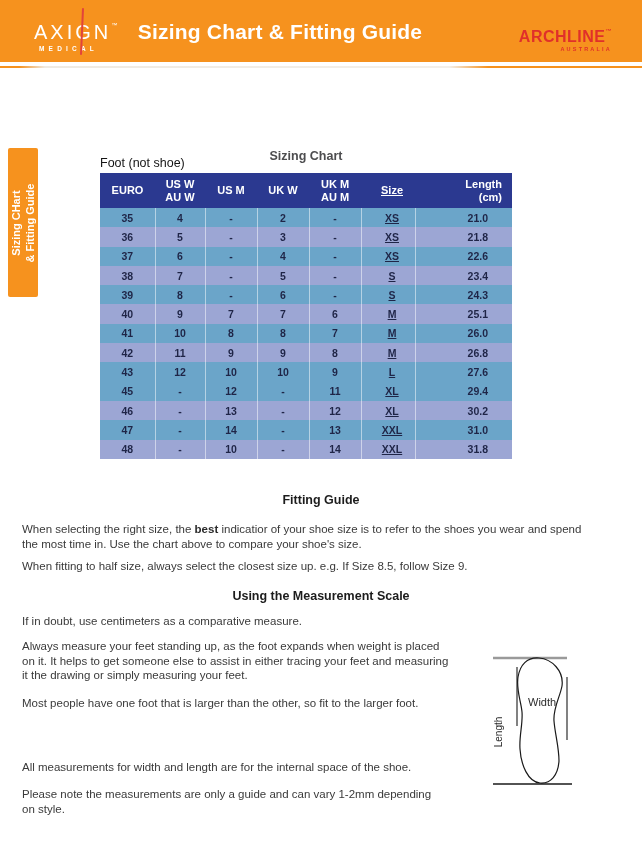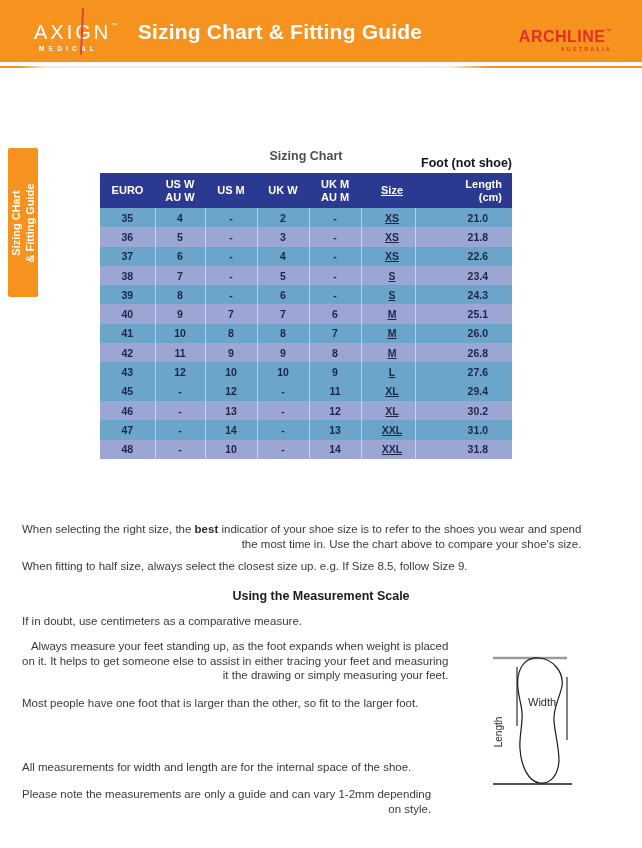--- a/index.html
+++ b/index.html
@@ -31,39 +31,39 @@
   .archline-sub{font-size:5.5px;font-weight:bold;letter-spacing:2.2px;margin-top:1px;}
   .banner-rule{position:absolute;left:0;top:66px;width:642px;height:2px;
     background:linear-gradient(90deg,var(--orange) 0%,var(--orange) 3%,#EFEAE2 7%,#F3EFE9 70%,var(--orange) 76%,var(--orange) 100%);}
   
   .side-tab{position:absolute;left:8px;top:148px;width:30px;height:149px;background:var(--orange);border-radius:2px;}
   .side-tab-text{position:absolute;left:50%;top:50%;transform:translate(-50%,-50%) rotate(-90deg);
     color:#fff;font-weight:bold;font-size:11px;line-height:13.5px;text-align:center;white-space:nowrap;}
   
   .tbl-title{position:absolute;left:100px;top:149px;width:412px;text-align:center;
     font-size:12.5px;font-weight:bold;color:#4D4D4F;}
-  .foot-note{position:absolute;left:100px;top:156px;width:412px;text-align:right;
-    font-size:12.5px;font-weight:bold;color:#141414;}
+  .foot-note{position:absolute;left:100px;top:156px;width:412px;text-align:left;
+    font-size:12.5px;font-weight:normal;color:#141414;}
   table.sizing{position:absolute;left:100px;top:173px;width:412px;border-collapse:collapse;table-layout:fixed;}
   table.sizing thead th{
     background:var(--navy);color:#fff;font-size:11px;font-weight:bold;height:35px;
     white-space:pre-line;line-height:13px;vertical-align:middle;text-align:center;padding:0;}
   table.sizing tbody td{
     height:19.3px;font-size:10.5px;font-weight:bold;color:var(--cell-text);
     text-align:center;padding:0;vertical-align:middle;}
   table.sizing tbody tr.blue{background:var(--row-blue);}
   table.sizing tbody tr.peri{background:var(--row-peri);}
   table.sizing tbody td:nth-child(n+2){border-left:1px solid rgba(255,255,255,.5);}
   table.sizing th.size-col,table.sizing td.size-col{text-align:center;padding-left:8px;text-decoration:underline;}
   table.sizing th.len-col{text-align:right;padding-right:10px;}
   table.sizing td.len-col{text-align:right;padding-right:24px;}
   
   .h-center{position:absolute;left:16px;width:610px;text-align:center;font-size:12.5px;font-weight:bold;color:#1C1C1C;}
   .para{position:absolute;left:22px;font-size:11.5px;line-height:14.5px;color:var(--body-text);}
-  .para .line{white-space:nowrap;text-align:right;}
+  .para .line{white-space:nowrap;}
   .para b{font-weight:bold;color:#2B2B2B;}
   
   .foot-diagram{position:absolute;left:488px;top:646px;width:154px;height:148px;}
 </style>
 </head>
 <body>
 
 <div class="page">
 
   <div class="banner">
@@ -228,20 +228,21 @@
           <td>-</td>
           <td>10</td>
           <td>-</td>
           <td>14</td>
           <td class="size-col">XXL</td>
           <td class="len-col">31.8</td>
         </tr>
       </tbody>
   </table>
 
+  <div class="h-center" style="top:493px;">Fitting Guide</div>
 
   <div class="para" style="top:522px;">
     <div class="line"><span>When selecting the right size, the </span><b>best</b><span> indicatior of your shoe size is to refer to the shoes you wear and spend</span></div>
     <div class="line">the most time in. Use the chart above to compare your shoe's size.</div>
   </div>
 
   <div class="para" style="top:559px;text-align:center;">When fitting to half size, always select the closest size up. e.g. If Size 8.5, follow Size 9.</div>
 
   <div class="h-center" style="top:589px;">Using the Measurement Scale</div>
 

